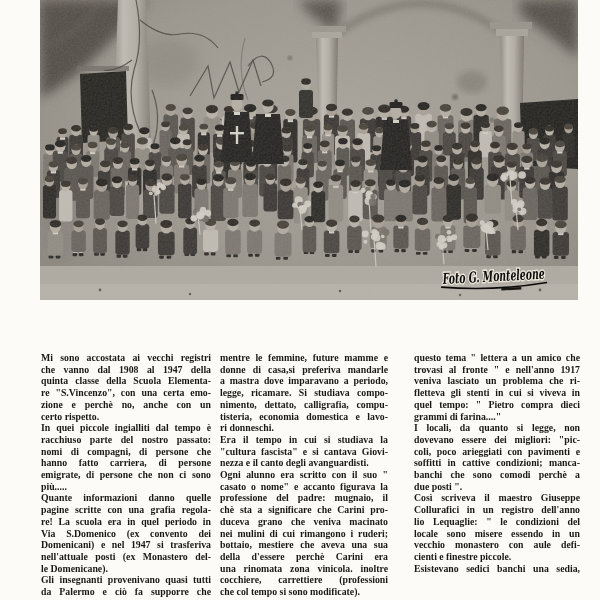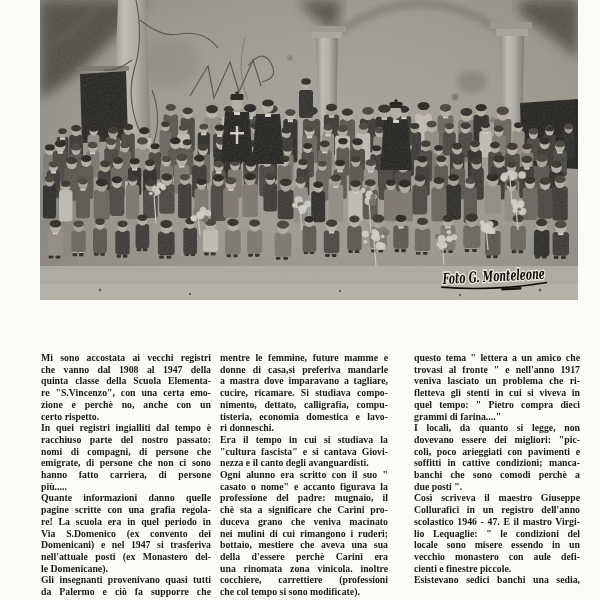--- a/index.html
+++ b/index.html
@@ -1230,41 +1230,41 @@
   </div>
 
   <div class="text-block">
     <div class="col col-1">
         <div class="line">Mi sono accostata ai vecchi registri</div>
         <div class="line">che vanno dal 1908 al 1947 della</div>
         <div class="line">quinta classe della Scuola Elementa-</div>
         <div class="line">re "S.Vincenzo", con una certa emo-</div>
         <div class="line">zione e perchè no, anche con un</div>
         <div class="line pend">certo rispetto.</div>
-        <div class="line">In quei registri ingialliti dal tempo è</div>
+        <div class="line">In quei piccole ingialliti dal tempo è</div>
         <div class="line">racchiuso parte del nostro passato:</div>
         <div class="line">nomi di compagni, di persone che</div>
+        <div class="line">hanno fatto carriera, di persone</div>
         <div class="line">emigrate, di persone che non ci sono</div>
-        <div class="line">hanno fatto carriera, di persone</div>
         <div class="line pend">più.....</div>
         <div class="line">Quante informazioni danno quelle</div>
         <div class="line">pagine scritte con una grafia regola-</div>
         <div class="line">re! La scuola era in quel periodo in</div>
         <div class="line">Via S.Domenico (ex convento dei</div>
         <div class="line">Domenicani)  e nel 1947 si trasferiva</div>
         <div class="line">nell'attuale posti (ex Monastero del-</div>
         <div class="line pend">le Domenicane).</div>
         <div class="line">Gli insegnanti provenivano quasi tutti</div>
         <div class="line">da Palermo e ciò fa supporre che</div>
       </div>
     <div class="col col-2">
         <div class="line">mentre le femmine, future mamme e</div>
         <div class="line">donne di casa,si preferiva mandarle</div>
-        <div class="line">a mastra  dove imparavano a tagliare,</div>
-        <div class="line">cucire, ricamare. Si studiava compo-</div>
+        <div class="line">a mastra  dove imparavano a periodo,</div>
+        <div class="line">legge, ricamare. Si studiava compo-</div>
         <div class="line">nimento, dettato, calligrafia, compu-</div>
         <div class="line">tisteria,  economia domestica e lavo-</div>
         <div class="line pend">ri donneschi.</div>
         <div class="line">Era il tempo in cui si studiava la</div>
         <div class="line">"cultura fascista" e si cantava Giovi-</div>
         <div class="line pend">nezza e il canto degli avanguardisti.</div>
         <div class="line">Ogni alunno era scritto con il suo  "</div>
         <div class="line">casato o nome" e accanto figurava la</div>
         <div class="line">professione del padre: mugnaio, il</div>
         <div class="line">chè sta a significare che Carini pro-</div>
@@ -1284,21 +1284,20 @@
         <div class="line">quel tempo: " Pietro compra dieci</div>
         <div class="line pend">grammi di farina...."</div>
         <div class="line">I locali, da quanto si legge, non</div>
         <div class="line">dovevano essere dei migliori:  "pic-</div>
         <div class="line">coli, poco arieggiati con pavimenti e</div>
         <div class="line">soffitti in cattive condizioni; manca-</div>
         <div class="line">banchi che sono comodi perchè a</div>
         <div class="line pend">due posti ".</div>
         <div class="line">Così scriveva il maestro Giuseppe</div>
         <div class="line">Collurafici in un registro dell'anno</div>
-        <div class="line">scolastico 1946 - 47. E il mastro Virgi-</div>
         <div class="line">lio Lequaglie: " le condizioni del</div>
         <div class="line">locale sono misere essendo in un</div>
         <div class="line">vecchio monastero con aule defi-</div>
         <div class="line pend">cienti e finestre piccole.</div>
         <div class="line">Esistevano sedici banchi una sedia,</div>
       </div>
   </div>
 
 </div>
 

